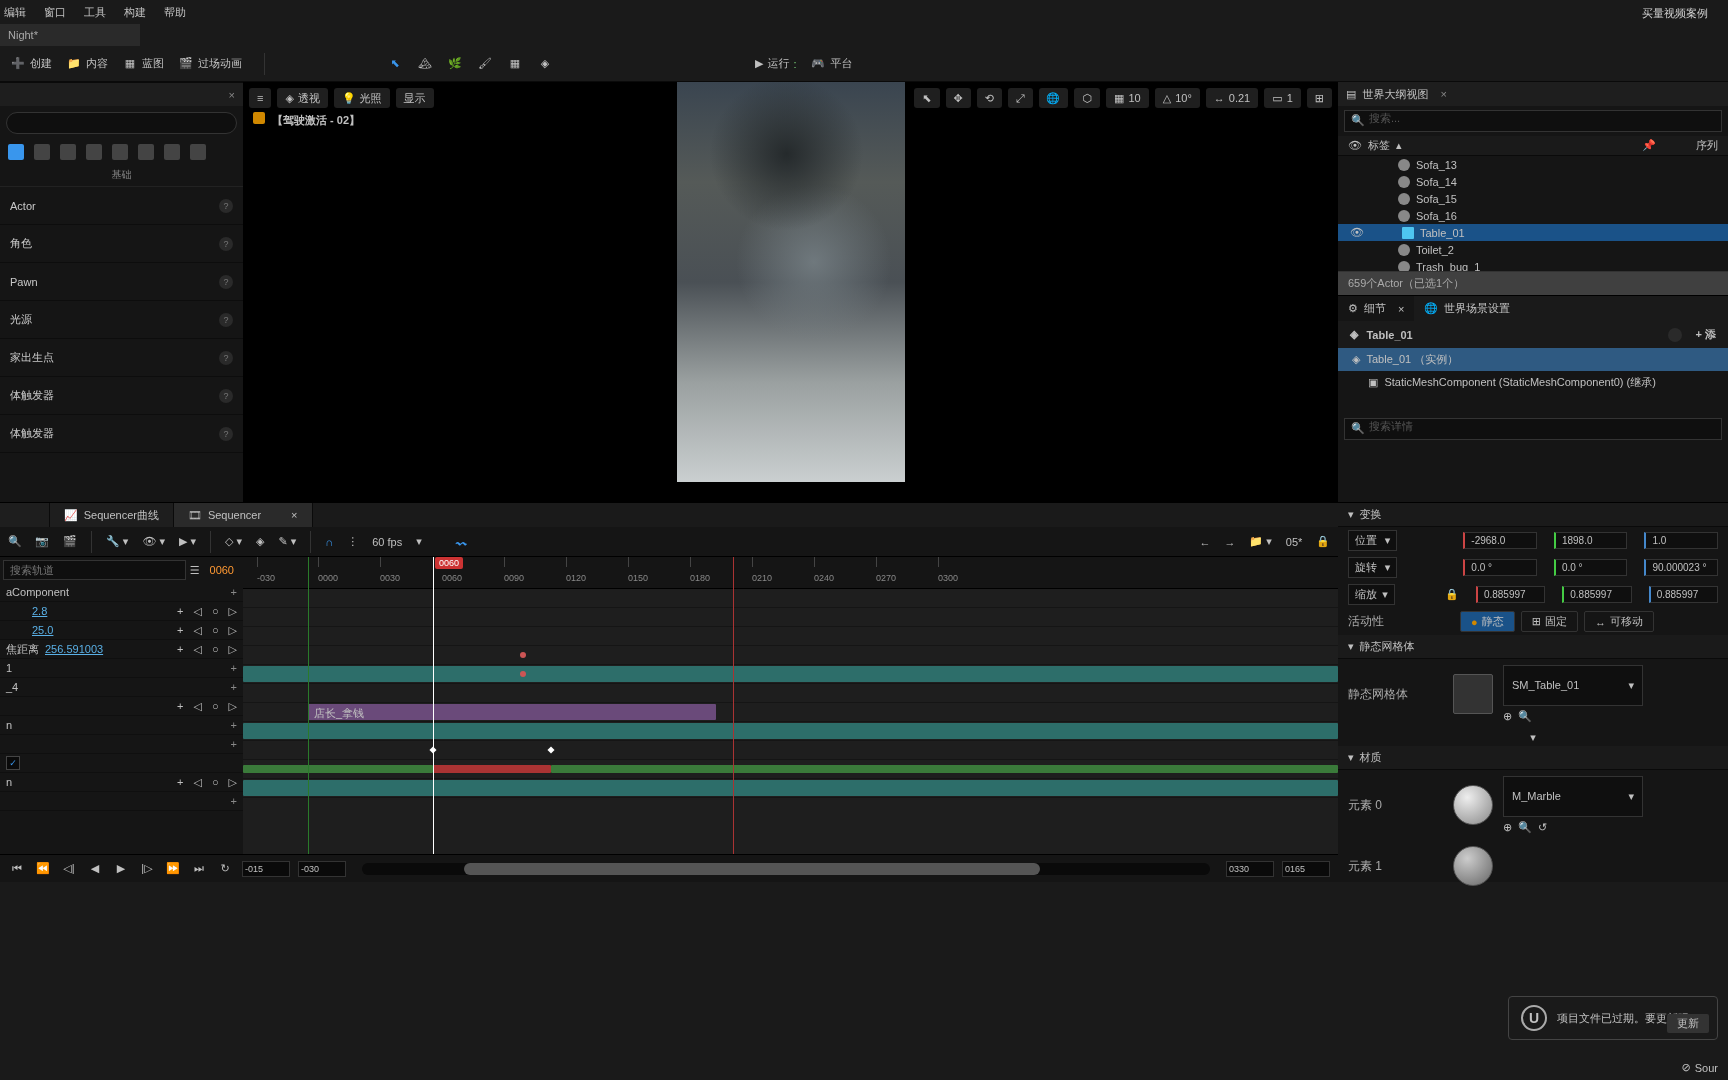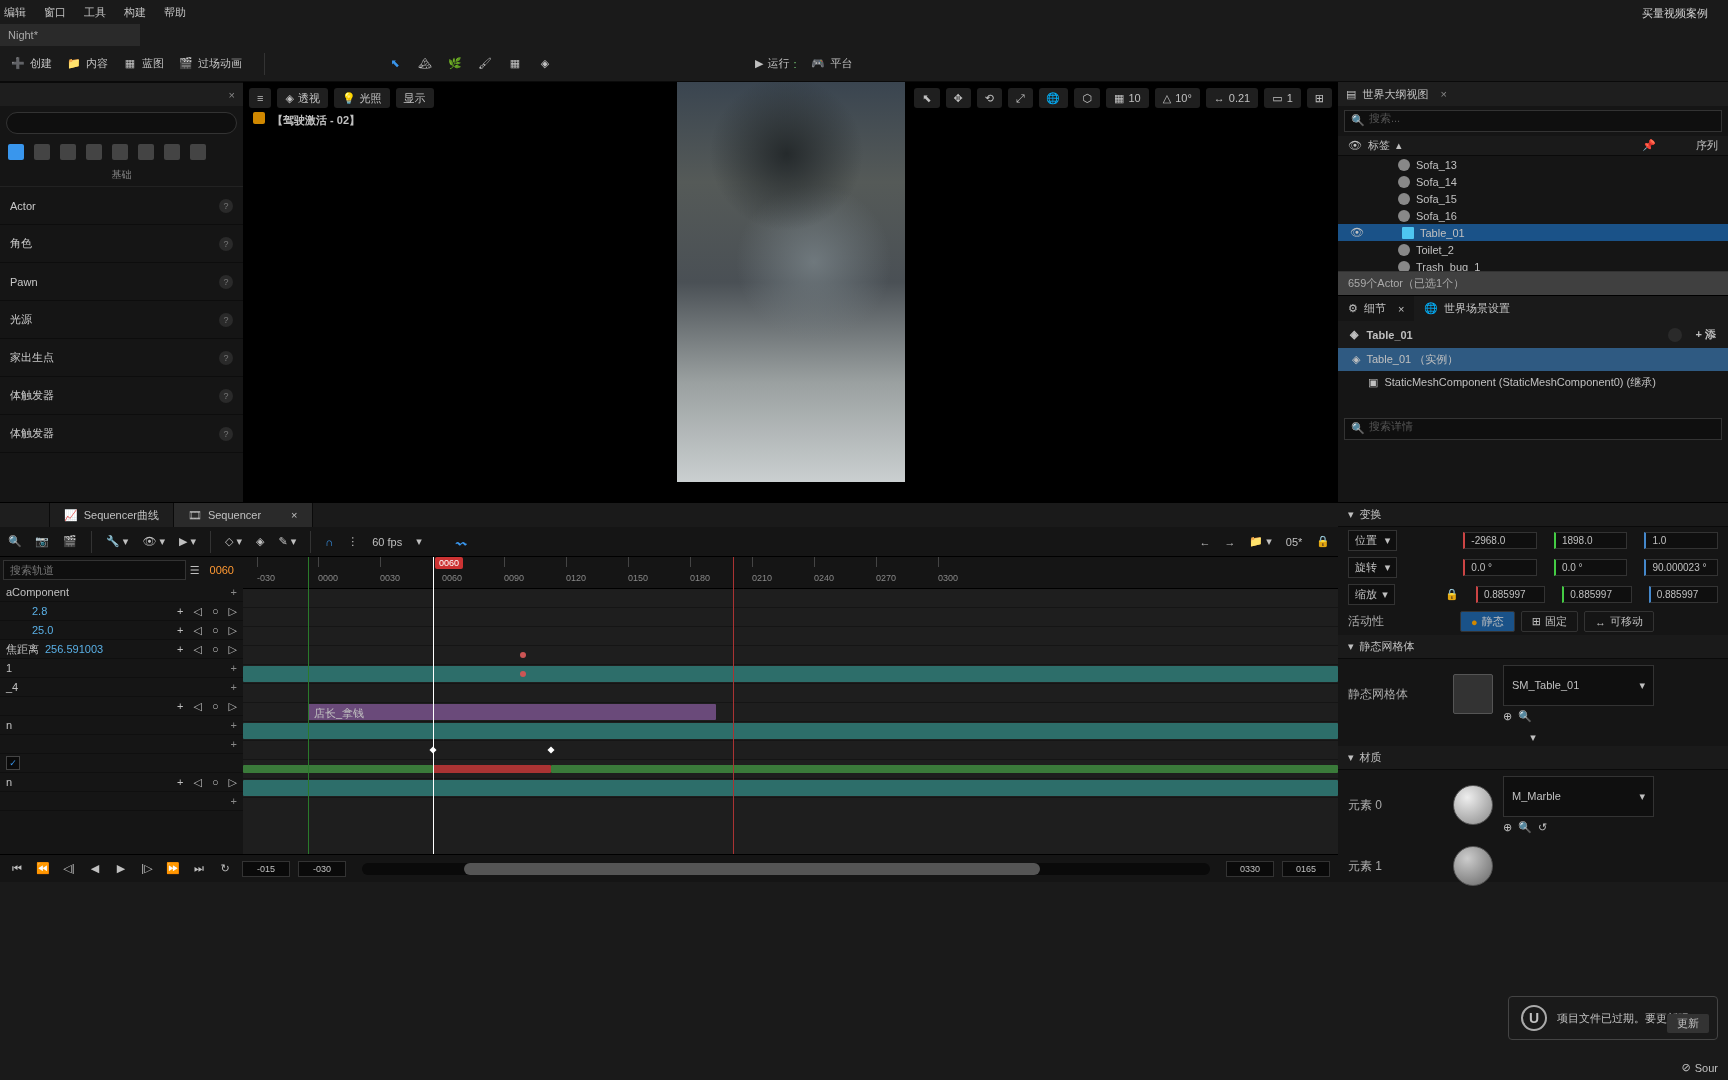--- a/index.html
+++ b/index.html
@@ -59,21 +59,21 @@
 .seq-tab{padding:0 14px;display:flex;align-items:center;gap:6px;background:#1e1e1e;border-right:1px solid #0a0a0a}
 .seq-tab.active{background:#2a2a2a}
 .seq-toolbar{height:30px;display:flex;align-items:center;padding:0 8px;gap:14px;border-bottom:1px solid #000}
 .seq-body{flex:1;display:flex}
 .track-list{width:243px;background:#151515;display:flex;flex-direction:column}
 .track-search{display:flex;gap:4px;padding:3px;align-items:center}
 .track-search input{flex:1;background:#0f0f0f;border:1px solid #333;height:20px;padding:0 6px;color:#888}
 .frame-num{color:#ff9933;padding:0 6px}
 .track-row{height:19px;display:flex;align-items:center;padding:0 6px;gap:6px;font-size:10px;border-bottom:1px solid #0f0f0f}
 .track-row .add{margin-left:auto;color:#888}
-.track-row .val{color:#5ab0e6;}
+.track-row .val{color:#5ab0e6;text-decoration:underline}
 .track-ctrls{display:flex;gap:10px;margin-left:auto}
 .timeline{flex:1;background:#1e1e1e;position:relative;overflow:hidden}
 .ruler{height:32px;background:#151515;border-bottom:1px solid #000;position:relative;display:flex}
 .tick{position:absolute;font-size:9px;color:#888;top:16px}
 .tick::before{content:"";position:absolute;left:0;top:-16px;width:1px;height:10px;background:#444}
 .playhead{position:absolute;top:0;bottom:0;width:1px;background:#fff;z-index:10}
 .playhead-flag{position:absolute;top:0;background:#cc3333;padding:1px 4px;font-size:9px;color:#fff;border-radius:2px}
 .playstart{position:absolute;top:0;bottom:0;width:1px;background:#2a7a2a;z-index:5}
 .playend{position:absolute;top:0;bottom:0;width:1px;background:#aa3333;z-index:5}
 .tl-rows{position:absolute;top:32px;left:0;right:0}
@@ -82,39 +82,39 @@
 .clip.teal{background:#2d6e6a}
 .clip.purple{background:#6a4a7a;padding:2px 6px}
 .clip.green{background:#3a7a3a}
 .clip.red{background:#aa3333}
 .kf{position:absolute;width:6px;height:6px;background:#cc5555;border-radius:50%;top:50%;transform:translate(-50%,-50%)}
 .kf.w{background:#fff;width:5px;height:5px;transform:translate(-50%,-50%) rotate(45deg);border-radius:0}
 .play-ctrls{height:28px;display:flex;align-items:center;padding:0 8px;gap:8px;background:#151515;border-top:1px solid #000}
 .pc-btn{width:18px;height:18px;display:flex;align-items:center;justify-content:center;cursor:pointer}
 .tl-scroll{flex:1;height:12px;background:#0a0a0a;margin:0 8px;position:relative;border-radius:6px}
 .tl-thumb{position:absolute;height:100%;background:#555;border-radius:6px}
-.tl-num{width:48px;text-align:center;background:#0a0a0a;padding:2px;font-size:9px;border:1px solid #333}
+.tl-num{width:48px;background:#0a0a0a;padding:2px;font-size:9px;border:1px solid #333}
 .console{height:26px;display:flex;align-items:center;padding:0 8px;gap:8px;background:#151515;border-top:1px solid #000}
 .console input{flex:0 0 220px;background:#0a0a0a;border:1px solid #333;height:18px;padding:0 6px;color:#888}
 .right-details{width:390px;background:#151515;display:flex;flex-direction:column}
 .det-section{padding:4px 10px;background:#1a1a1a;border-bottom:1px solid #0a0a0a;display:flex;align-items:center;gap:6px}
 .det-prop{display:flex;align-items:center;padding:3px 10px;gap:17px}
 .det-label{width:95px;font-size:12px;color:#aaa}
 .det-combo{background:#0f0f0f;border:1px solid #333;padding:2px 6px;display:flex;align-items:center;gap:4px;width:58px;justify-content:space-between}
 .det-num{background:#0f0f0f;border:1px solid #333;border-left:2px solid;padding:2px 6px;width:88px;font-size:10px}
 .det-num.x{border-left-color:#cc4444}
 .det-num.y{border-left-color:#44cc44}
 .det-num.z{border-left-color:#4488cc}
 .state-btns{display:flex;gap:6px}
 .state-btn{padding:2px 10px;border:1px solid #333;border-radius:2px;font-size:10px;display:flex;align-items:center;gap:4px}
 .state-btn.active{background:#1a5288}
 .asset-row{display:flex;padding:6px 10px;gap:10px;align-items:center}
 .asset-thumb{width:40px;height:40px;background:#333;border:1px solid #555;border-radius:2px}
 .asset-thumb.sphere{border-radius:50%;background:radial-gradient(circle at 35% 30%,#eee,#888)}
-.asset-combo{background:#0f0f0f;border:1px solid #333;padding:13px 8px;width:151px;display:flex;justify-content:space-between}
+.asset-combo{background:#0f0f0f;border:1px solid #333;padding:13px 8px;width:140px;display:flex;justify-content:space-between}
 .notify{position:absolute;right:10px;bottom:40px;background:#1a1a1a;border:1px solid #444;padding:8px 12px;border-radius:4px;display:flex;align-items:center;gap:10px;width:210px}
 .notify-logo{width:26px;height:26px;border:2px solid #aaa;border-radius:50%;display:flex;align-items:center;justify-content:center;font-weight:bold;font-size:14px}
 .notify-btn{position:absolute;right:8px;bottom:6px;background:#333;padding:2px 10px;border-radius:2px}
 .footer-right{position:absolute;right:10px;bottom:6px;color:#888;display:flex;align-items:center;gap:4px}
 .chk{width:14px;height:14px;background:#0a0a0a;border:1px solid #444;display:inline-flex;align-items:center;justify-content:center}
 .chk.on::after{content:"✓";font-size:9px;color:#3996ed}
 </style>
 </head>
 <body>
 

